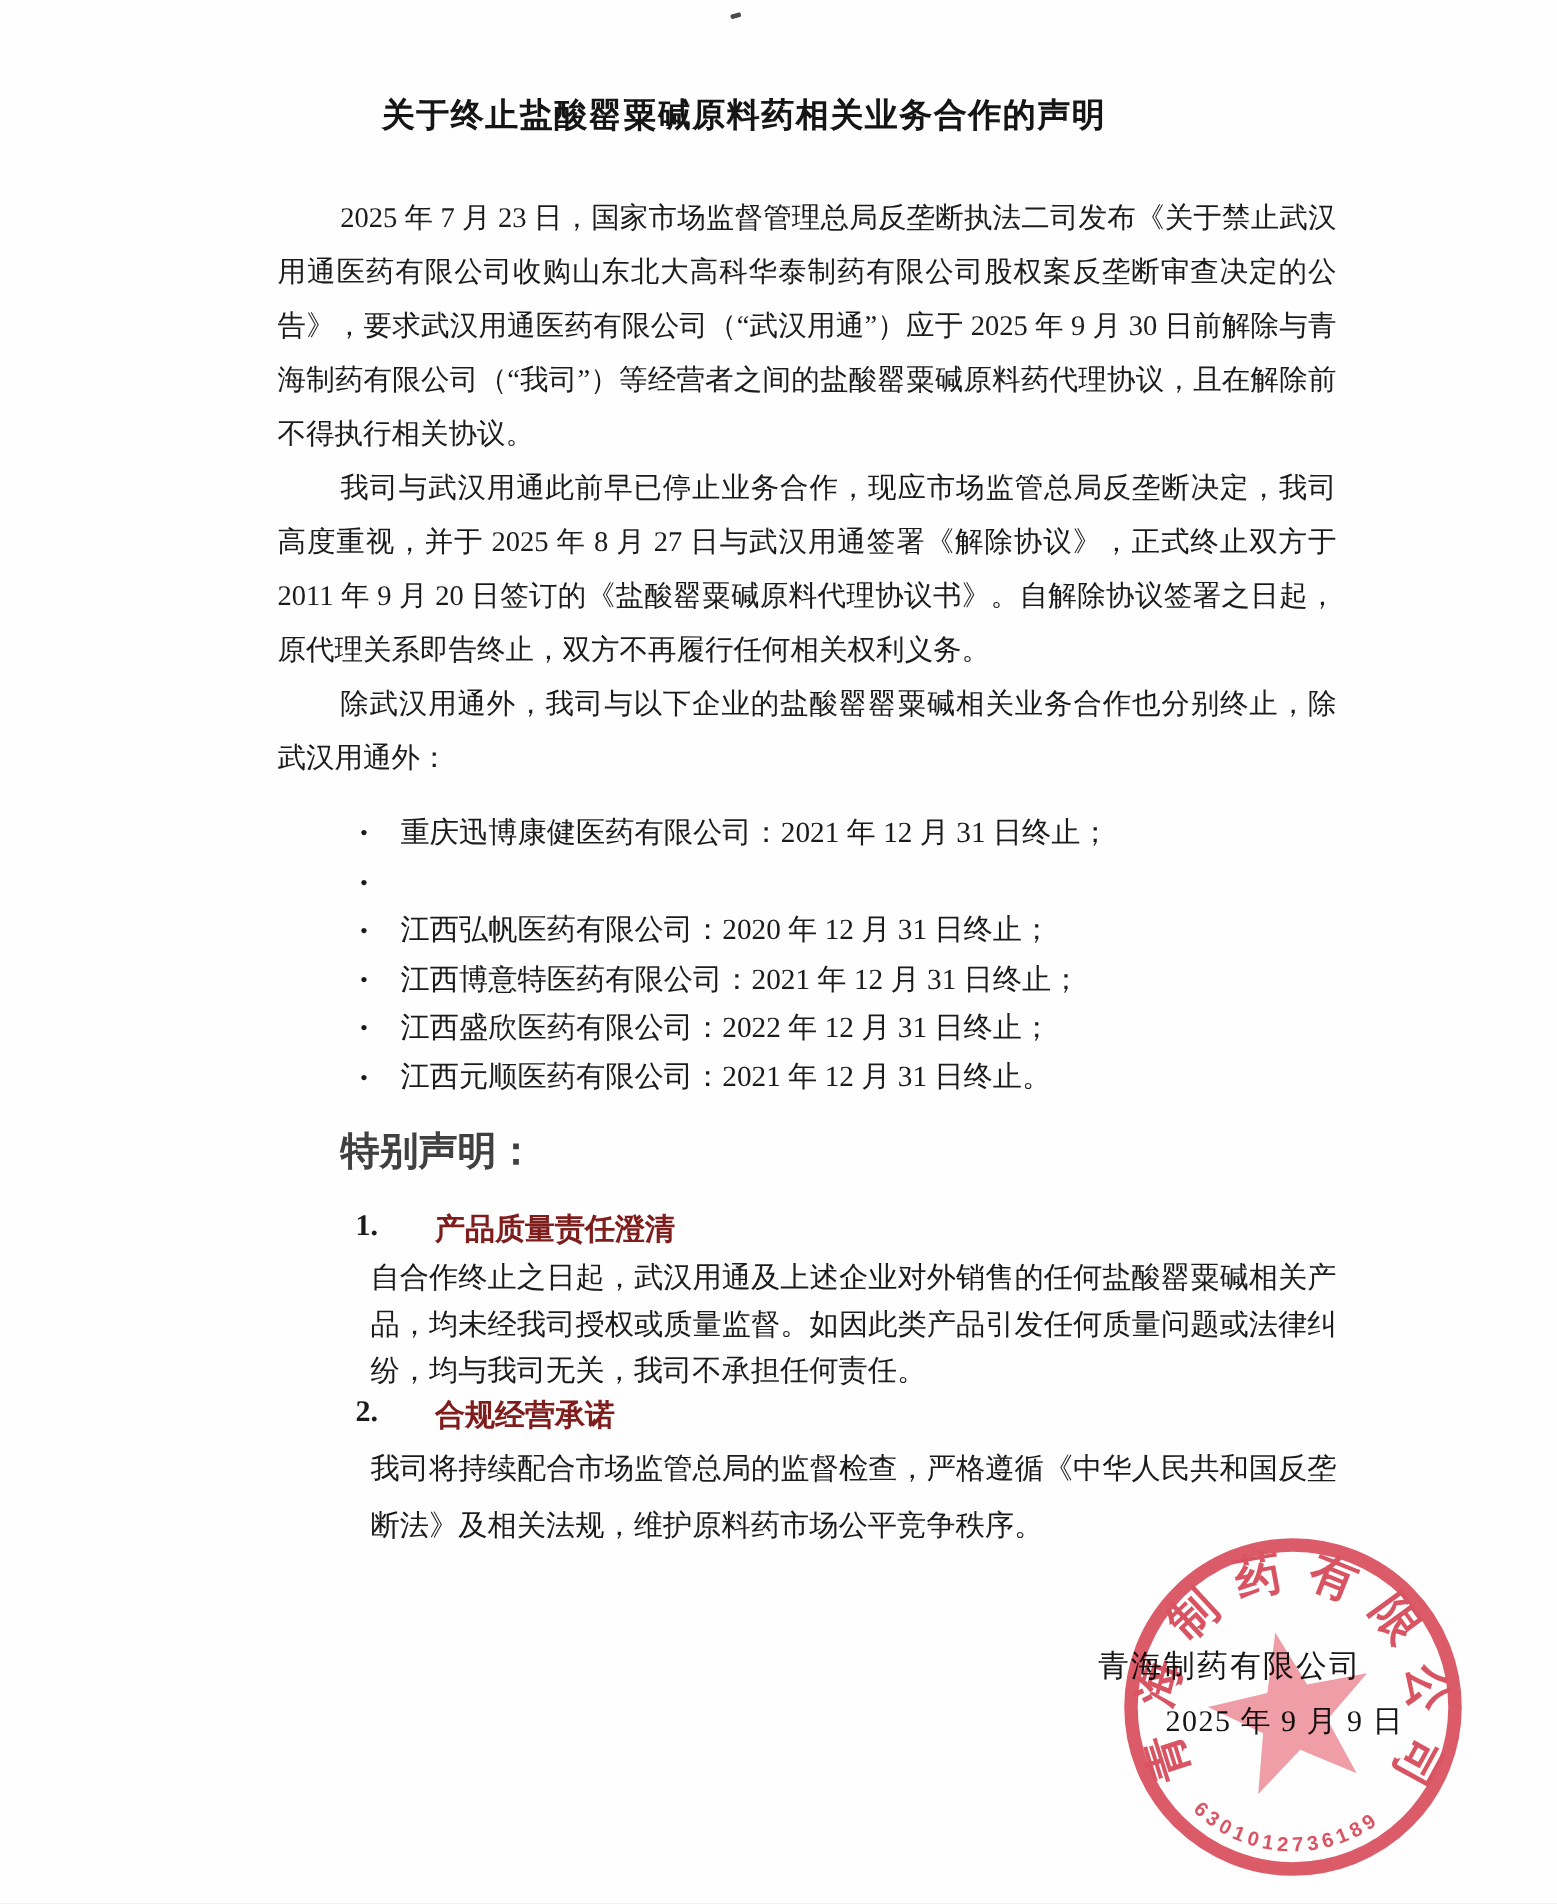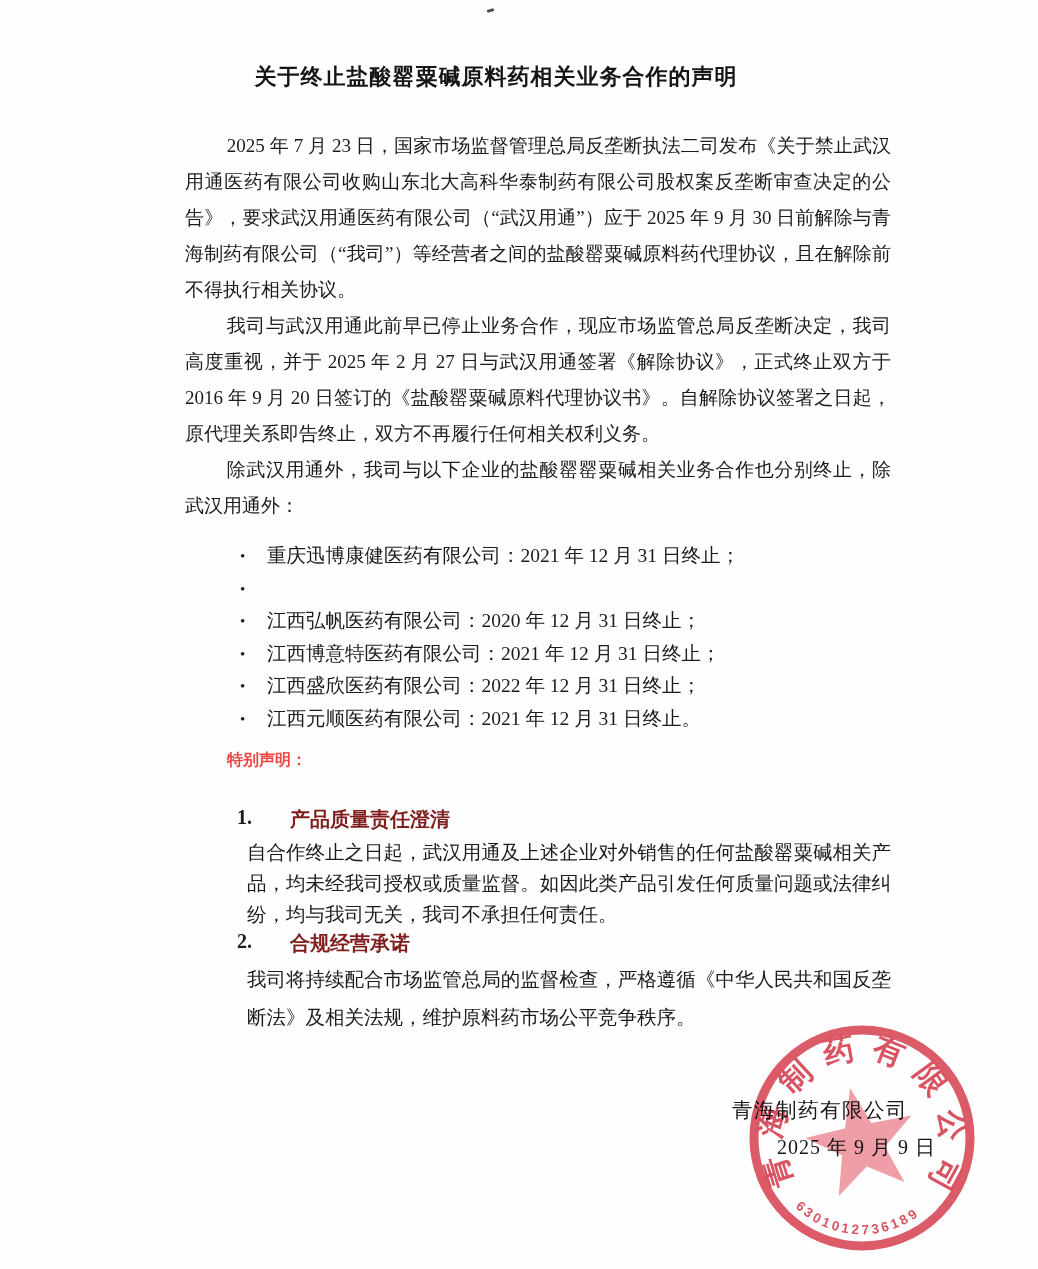--- a/index.html
+++ b/index.html
@@ -22,21 +22,21 @@
   .para{margin:0;text-indent:2.2em;}
   .term-list{
     position:absolute;left:240px;top:540px;width:650px;
     font-size:19.5px;line-height:32.5px;
   }
   .term-item{display:flex;}
   .bullet-glyph{width:27px;flex:0 0 27px;font-size:15px;line-height:32.5px;}
   .special-heading{
     position:absolute;left:227px;top:750px;
     font-family:"Liberation Sans","DejaVu Sans",sans-serif;
-    font-weight:bold;font-size:16px;color:#ef4444;
+    font-weight:bold;font-size:26px;color:#404040;
   }
   .item-heading{position:absolute;left:237px;display:flex;font-size:20px;}
   .item-heading .num{
     width:53px;flex:0 0 53px;font-weight:bold;
     font-family:"Liberation Serif","DejaVu Serif",serif;
   }
   .item-heading .label{
     font-family:"Liberation Sans","DejaVu Sans",sans-serif;
     font-weight:bold;color:#7f1d1d;text-align:center;
   }
@@ -73,21 +73,21 @@
 <body>
 
 <div class="page">
 
   <div class="speck" style="left:487px;top:9px;width:7px;height:3px;transform:rotate(-15deg);"></div>
 
   <div class="doc-title">关于终止盐酸罂粟碱原料药相关业务合作的声明</div>
 
   <div class="bodytext">
     <p class="para">2025 年 7 月 23 日，国家市场监督管理总局反垄断执法二司发布《关于禁止武汉用通医药有限公司收购山东北大高科华泰制药有限公司股权案反垄断审查决定的公告》，要求武汉用通医药有限公司（“武汉用通”）应于 2025 年 9 月 30 日前解除与青海制药有限公司（“我司”）等经营者之间的盐酸罂粟碱原料药代理协议，且在解除前不得执行相关协议。</p>
-    <p class="para">我司与武汉用通此前早已停止业务合作，现应市场监管总局反垄断决定，我司高度重视，并于 2025 年 2 月 27 日与武汉用通签署《解除协议》，正式终止双方于 2016 年 9 月 20 日签订的《盐酸罂粟碱原料代理协议书》。自解除协议签署之日起，原代理关系即告终止，双方不再履行任何相关权利义务。</p>
+    <p class="para">我司与武汉用通此前早已停止业务合作，现应市场监管总局反垄断决定，我司高度重视，并于 2025 年 8 月 27 日与武汉用通签署《解除协议》，正式终止双方于 2011 年 9 月 20 日签订的《盐酸罂粟碱原料代理协议书》。自解除协议签署之日起，原代理关系即告终止，双方不再履行任何相关权利义务。</p>
     <p class="para">除武汉用通外，我司与以下企业的盐酸罂罂粟碱相关业务合作也分别终止，除武汉用通外：</p>
   </div>
 
   <div class="term-list">
     <div class="term-item">
       <span class="bullet-glyph">•</span>
       <span>重庆迅博康健医药有限公司：2021 年 12 月 31 日终止；</span>
     </div>
     <div class="term-item">
       <span class="bullet-glyph">•</span>

